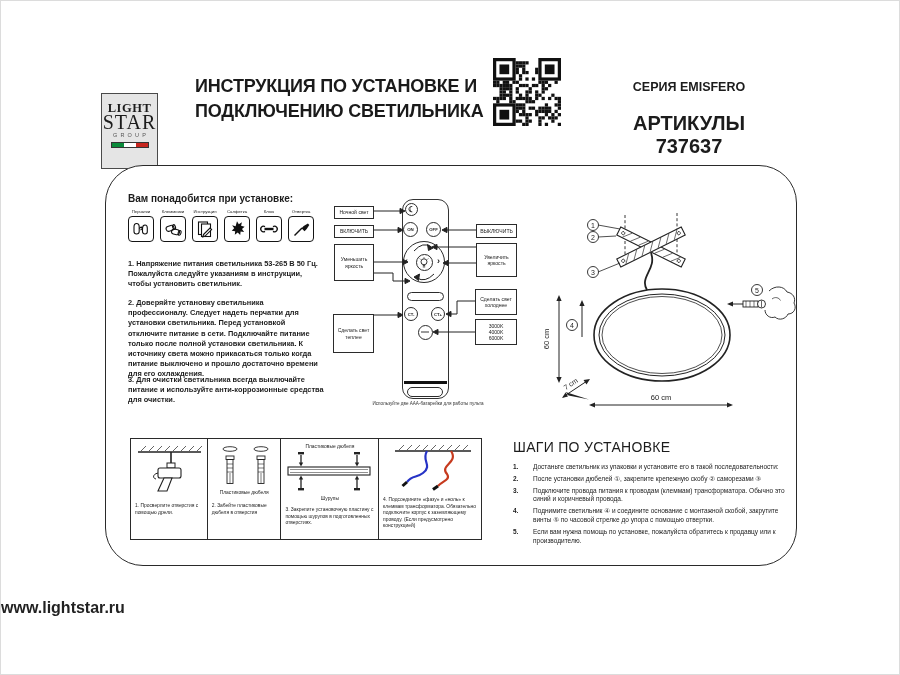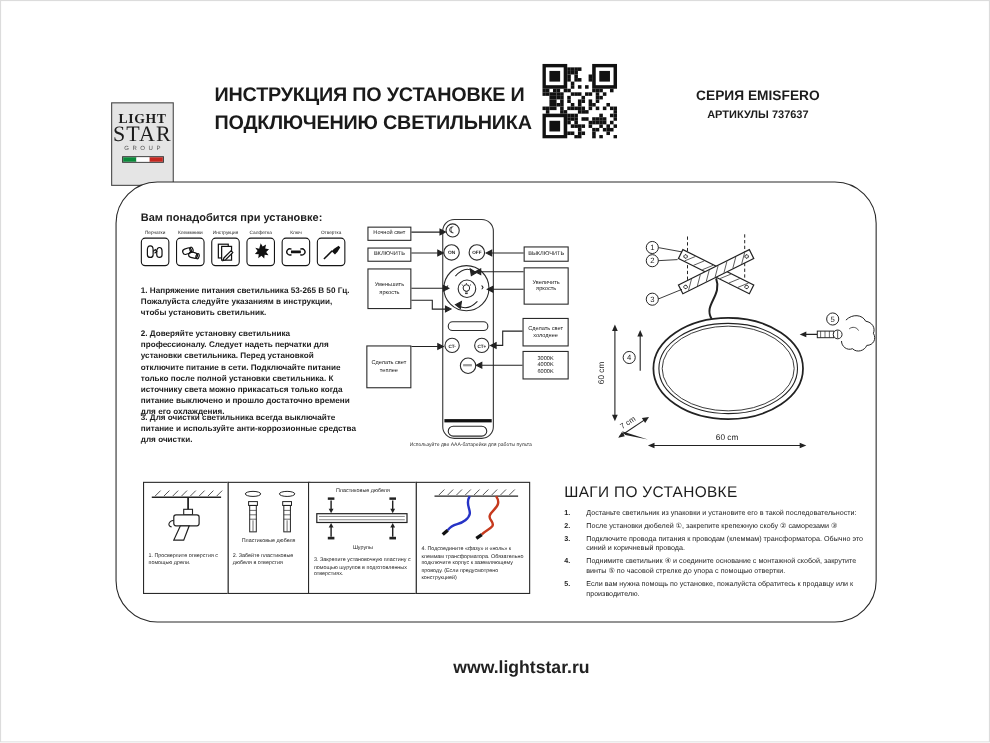--- a/index.html
+++ b/index.html
@@ -9,21 +9,21 @@
   *{box-sizing:border-box;}
   
   .logo-box{width:57px;height:76px;border:1.5px solid #4a4a4a;text-align:center;padding-top:8px;background:#e5e5e5;margin-top:32px;}
   .logo-w1{font-family:"Liberation Serif",serif;font-weight:700;font-size:12.5px;letter-spacing:.5px;line-height:13px;}
   .logo-w2{font-family:"Liberation Serif",serif;font-weight:400;font-size:20px;letter-spacing:1px;line-height:15px;}
   .logo-w3{font-size:5.5px;letter-spacing:3.2px;color:#555;margin-top:2px;padding-left:3px;}
   .flag{width:38px;height:6px;border:1px solid #333;margin:4px auto 0;display:flex;}
   .flag div{flex:1;}
   .title-line{font-size:18px;font-weight:700;line-height:25px;letter-spacing:-.2px;color:#1a1a1a;}
   .series1{font-size:12.5px;font-weight:700;}
-  .series2{font-size:10px;font-weight:700;margin-top:5px;text-align:center;}
+  .series2{font-size:20px;font-weight:700;margin-top:18px;text-align:center;}
   
   .card{left:104px;top:164px;width:692px;height:401px;border:1.5px solid #2a2a2a;border-radius:38px;background:#fff;}
   .needs-title{font-size:10px;font-weight:700;text-align:center;}
   .tools{display:flex;gap:6px;}
   .tool{width:26px;text-align:center;}
   .tool-label{font-size:4.3px;height:8px;line-height:8px;white-space:nowrap;overflow:visible;}
   .tool-box{width:26px;height:26px;border:1.6px solid #151515;border-radius:4px;display:flex;align-items:center;justify-content:center;background:#fff;}
   .para{width:197px;font-size:7.4px;line-height:10.2px;font-weight:700;text-align:left;}
   
   .rbody{width:47px;height:200px;border:1.4px solid #333;border-radius:11px;background:#fff;}
@@ -35,21 +35,21 @@
   
   .ibox{position:relative;height:102px;border:1.3px solid #2a2a2a;background:#fff;}
   .ibox+.ibox{margin-left:-1.3px;}
   .cap{position:absolute;left:4px;right:3px;font-size:4.9px;line-height:6.6px;color:#222;}
   .ilabel{position:absolute;width:100%;text-align:center;font-size:4.9px;color:#222;}
   
   .steps-title{font-size:14px;font-weight:400;letter-spacing:.3px;}
   .step{display:flex;margin-bottom:3px;}
   .step .n{width:20px;font-size:6.5px;font-weight:700;}
   .step .t{flex:1;font-size:6.5px;line-height:8.8px;}
-  .footer-url{width:100%;text-align:center;font-size:16px;font-weight:700;color:#222;padding-left:48px;}
+  .footer-url{width:100%;text-align:left;font-size:16px;font-weight:700;color:#222;}
   svg text{font-family:"Liberation Sans",sans-serif;}
 </style>
 </head>
 <body>
 
 <div class="page">
 
   <div class="abs logo-box" style="left:100px;top:60px;">
     <div class="logo-w1">LIGHT</div>
     <div class="logo-w2">STAR</div>

